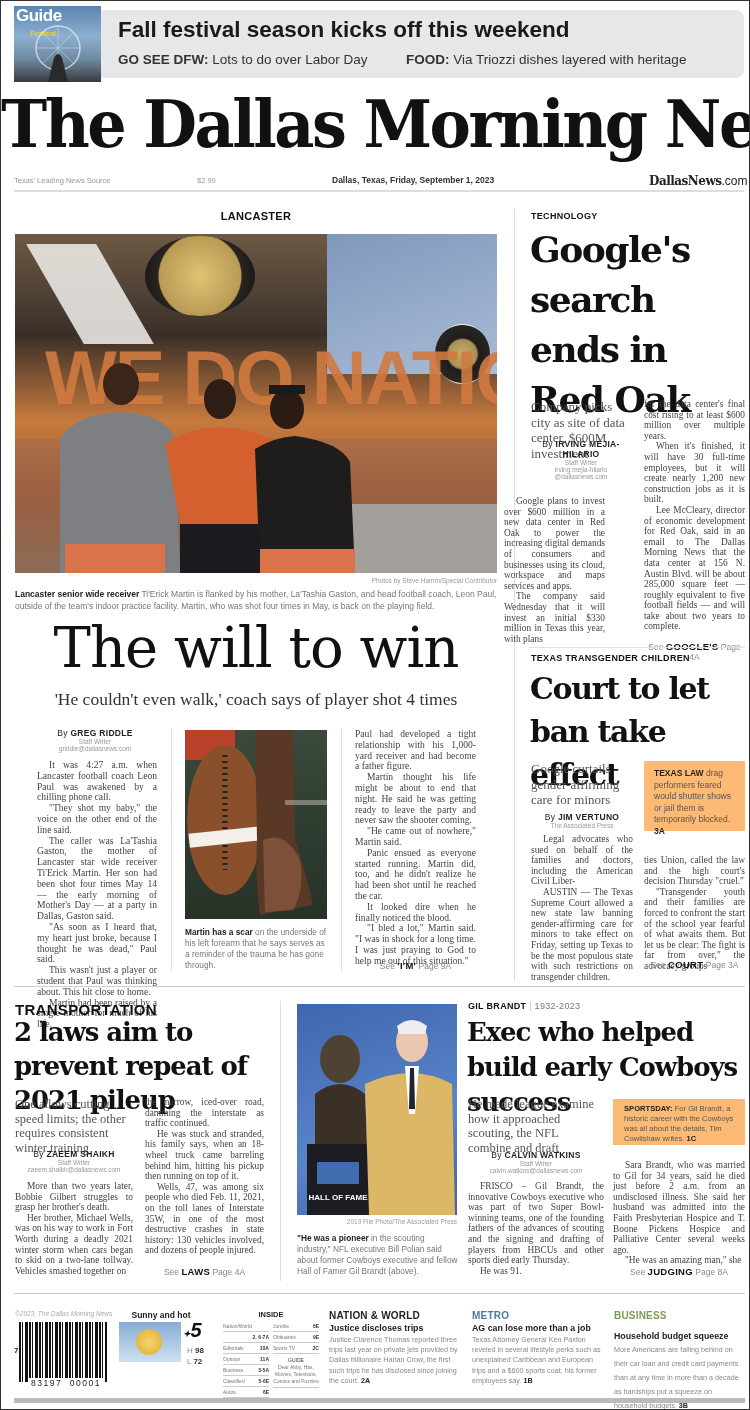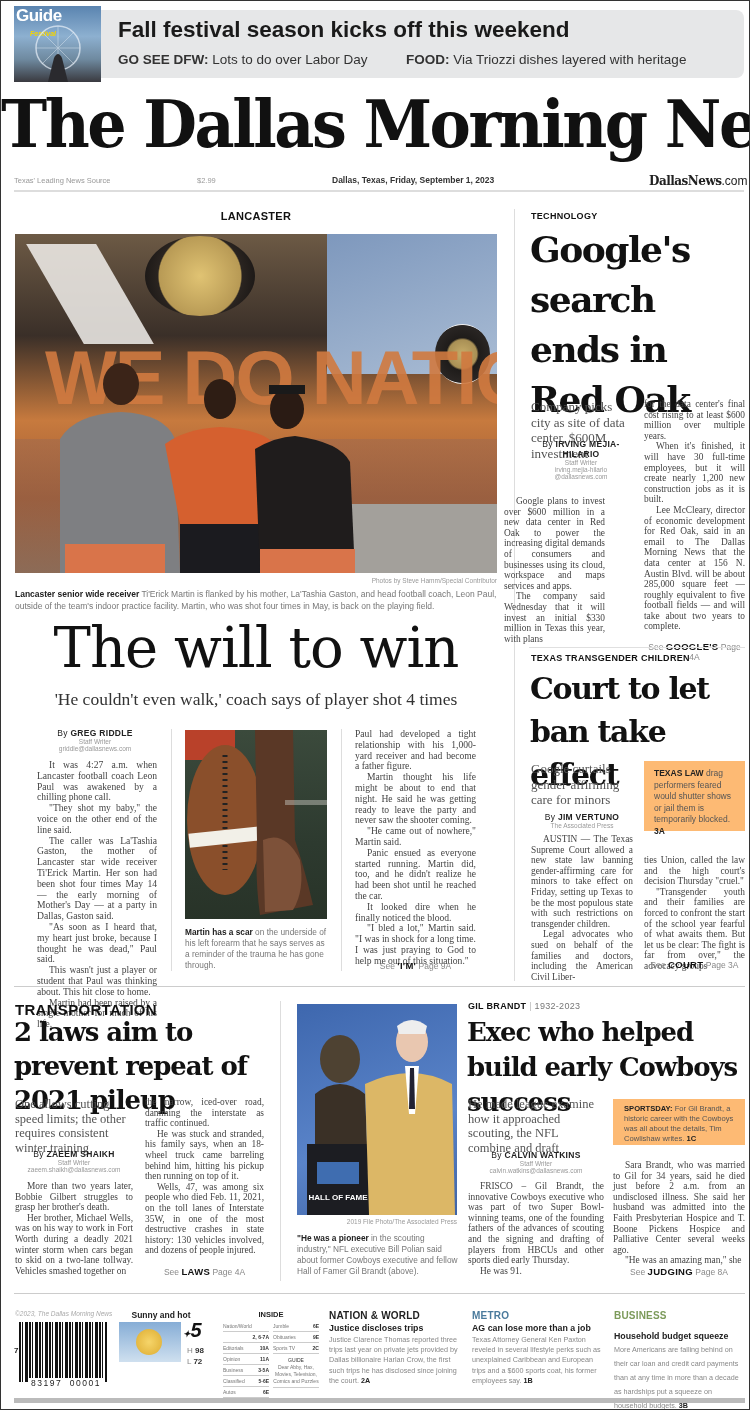--- a/index.html
+++ b/index.html
@@ -165,22 +165,22 @@
 <div class="abs" style="left:529px;top:666px;width:218px;font-family:'DejaVu Serif',serif;font-weight:bold;font-size:30px;line-height:43px;letter-spacing:-1.3px;color:#111">Court to let ban take effect</div>
 <div class="abs deck" style="left:530px;top:760px;width:102px;font-size:13px;line-height:15.5px">Google curtails gender-affirming care for minors</div>
 <div class="abs box" style="left:643px;top:760px;width:101px;height:70px;padding:7px 10px;">
   <b>TEXAS LAW</b><span> drag performers feared would shutter shows or jail them is temporarily blocked. </span><b>3A</b>
 </div>
 <div class="abs byline" style="left:530px;top:811px;width:102px;">
   <div class="name"><span>By </span><span style="font-weight:bold">JIM VERTUNO</span></div>
   <div class="role">The Associated Press</div>
 </div>
 <div class="abs body-text" style="left:530px;top:833px;width:102px;font-size:9.4px;line-height:10.6px">
+  <p>Legal advocates who sued on behalf of the families and doctors, including the American Civil Liber-</p>
   <p>AUSTIN — The Texas Supreme Court allowed a new state law banning gender-affirming care for minors to take effect on Friday, setting up Texas to be the most populous state with such restrictions on transgender children.</p>
-  <p>Legal advocates who sued on behalf of the families and doctors, including the American Civil Liber-</p>
 </div>
 <div class="abs body-text" style="left:643px;top:854px;width:101px;font-size:9.4px;line-height:10.6px">
   <p style="text-indent:0">ties Union, called the law and the high court's decision Thursday "cruel."</p>
   <p>"Transgender youth and their families are forced to confront the start of the school year fearful of what awaits them. But let us be clear: The fight is far from over," the advocacy groups</p>
 </div>
 <div class="abs see" style="left:643px;top:958px;width:101px;">
   <span>See </span><b>COURT</b><span> Page 3A</span>
 </div>
 
 <div class="hrule" style="left:13px;top:985px;width:731px;background:#ccc"></div>

